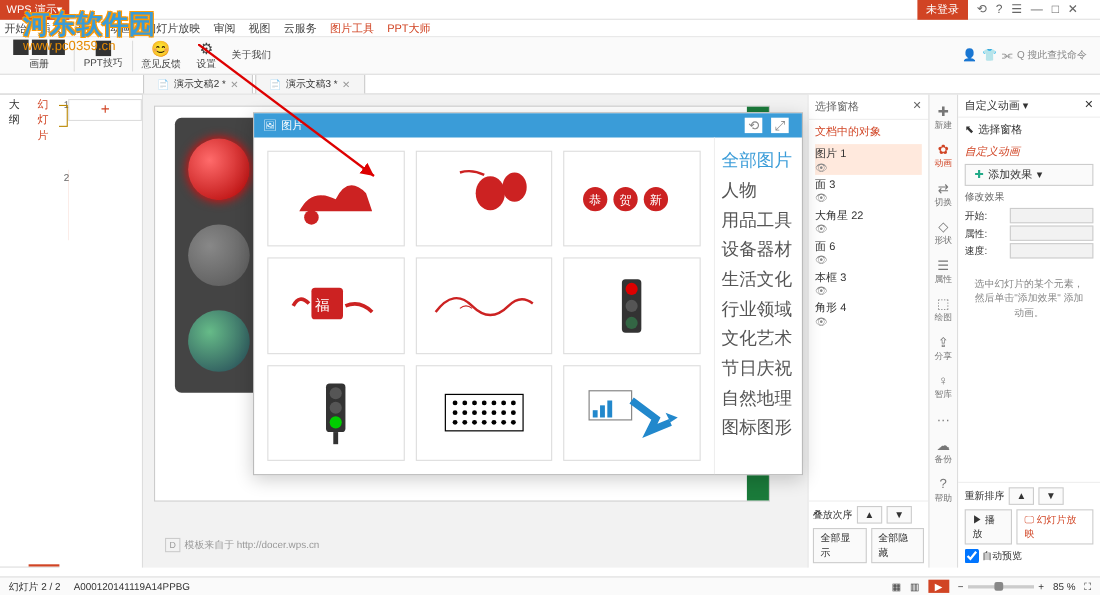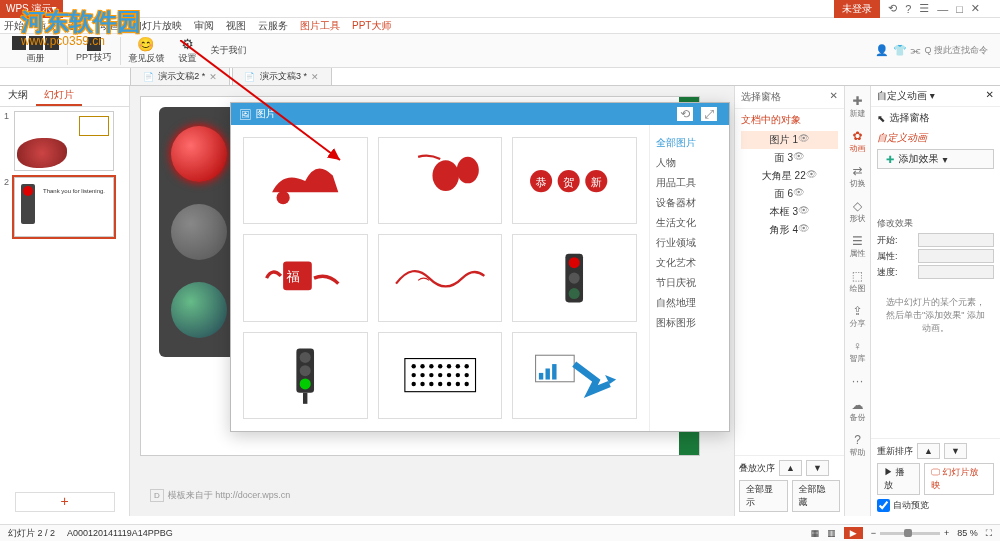--- a/index.html
+++ b/index.html
@@ -29,21 +29,21 @@
 .wm-url { font-size: 12px; color: #e68a00; margin-top: -4px; }
 .arrow-line { position: absolute; top: 40px; left: 180px; z-index: 190; pointer-events: none; }
 
 
 .doctabs { height: 18px; display: flex; align-items: flex-end; padding-left: 130px; gap: 2px; border-bottom: 1px solid #ccc; }
 .doctab { font-size: 9px; padding: 2px 12px; border: 1px solid #ccc; border-bottom: none; background: #f5f5f5; display: flex; align-items: center; gap: 4px; }
 .doctab .x { color: #999; }
 
 
 .main { display: flex; height: 430px; }
-.left-col { width: 130px; display: flex; flex-direction: column; border-right: 1px solid #ddd; }
+.left-col { width: 130px; display: flex; border-right: 1px solid #ddd; }
 .left-tabs { display: flex; font-size: 10px; border-bottom: 1px solid #ddd; }
 .left-tab { padding: 2px 8px; }
 .left-tab.active { border-bottom: 2px solid #d14424; color: #d14424; }
 .thumbnails { flex: 1; padding: 4px; overflow: auto; }
 .thumb { margin-bottom: 6px; display: flex; gap: 2px; }
 .thumb-n { font-size: 9px; color: #666; width: 8px; }
 .thumb-img { width: 100px; height: 60px; border: 1px solid #ccc; background: #fff; position: relative; }
 .thumb-img.active { outline: 2px solid #d14424; }
 .add-slide { width: 100px; height: 20px; border: 1px solid #ddd; text-align: center; color: #d14424; margin: 4px auto; font-size: 14px; }
 
@@ -60,49 +60,49 @@
 
 
 .dialog { position: absolute; top: 16px; left: 100px; width: 500px; height: 330px; background: #fff; border: 1px solid #bbb; box-shadow: 0 4px 16px rgba(0,0,0,0.2); z-index: 50; }
 .dialog-head { background: #3a9cd8; color: #fff; height: 22px; display: flex; align-items: center; padding: 0 8px; font-size: 10px; gap: 4px; }
 .dialog-head-r { margin-left: auto; display: flex; gap: 8px; color: #888; font-size: 12px; padding-right: 4px;}
 .dialog-head-r span { background: #fff; color: #888; padding: 0 3px; }
 .dialog-body { display: flex; height: calc(100% - 22px); }
 .img-grid { flex: 1; padding: 12px; display: grid; grid-template-columns: repeat(3, 1fr); grid-template-rows: repeat(3, 1fr); gap: 10px; overflow: auto; }
 .img-cell { border: 1px solid #ddd; background: #fff; display: flex; align-items: center; justify-content: center; position: relative; }
 .img-cell svg { max-width: 90%; max-height: 90%; }
-.cat-list { width: 80px; border-left: 1px solid #eee; padding: 8px 6px; font-size: 10px; }
+.cat-list { width: 80px; border-left: 1px solid #eee; padding: 8px 6px; font-size: 16px; }
 .cat-item { padding: 3px 0; color: #555; cursor: pointer; }
 .cat-item.active { color: #3a9cd8; }
 
 
 .sel-pane { width: 110px; border-left: 1px solid #ddd; background: #fff; display: flex; flex-direction: column; }
 .sel-head { padding: 4px 6px; font-size: 10px; display: flex; justify-content: space-between; border-bottom: 1px solid #eee; color: #666; }
 .sel-title { color: #d14424; font-size: 10px; padding: 4px 6px; }
 .sel-list { flex: 1; padding: 0 6px; font-size: 10px; }
-.sel-item { display: flex; justify-content: center; padding: 2px 0; }
+.sel-item { display: flex; justify-content: flex-end; padding: 2px 0; flex-direction: column; }
 .sel-item.active { background: #ffe9dd; }
 .sel-eye { color: #888; font-size: 9px; }
 .sel-foot { border-top: 1px solid #eee; padding: 4px; }
 .sel-foot-row { display: flex; align-items: center; gap: 4px; font-size: 9px; }
 .sel-btn { border: 1px solid #ccc; padding: 2px 6px; font-size: 9px; background: #fafafa; }
 
 
 .tool-strip { width: 26px; background: #fafafa; border-left: 1px solid #ddd; display: flex; flex-direction: column; align-items: center; padding-top: 4px; gap: 2px; }
 .ts-item { width: 24px; text-align: center; font-size: 8px; color: #777; padding: 4px 0; cursor: pointer; }
 .ts-item .ico { font-size: 12px; display: block; }
 .ts-item.active { color: #d14424; }
 
 
 .anim-pane { width: 130px; border-left: 1px solid #ddd; display: flex; flex-direction: column; background: #fff; }
 .anim-head { padding: 3px 6px; font-size: 10px; display: flex; justify-content: space-between; border-bottom: 1px solid #eee; }
 .anim-sel { display: flex; align-items: center; gap: 4px; padding: 4px 6px; font-size: 10px; }
 .anim-title { color: #d14424; font-size: 10px; padding: 2px 6px; font-style: italic; }
 .anim-btn { border: 1px solid #ccc; padding: 2px 8px; font-size: 10px; background: #fafafa; display: flex; align-items: center; gap: 4px; margin: 2px 6px; }
-.anim-sub { padding: 2px 6px; font-size: 9px; color: #666; margin-top: 44px; }
+.anim-sub { padding: 2px 6px; font-size: 9px; color: #666; }
 .anim-row { display: flex; align-items: center; gap: 20px; padding: 1px 6px; font-size: 9px; }
 .anim-row select, .anim-row .fake-dd { flex: 1; border: 1px solid #ccc; font-size: 9px; height: 14px; background: #f2f2f2; }
 .anim-msg { margin: 8px; padding: 8px 4px; font-size: 9px; color: #888; text-align: center; }
 .anim-foot { margin-top: auto; padding: 4px 6px; border-top: 1px solid #eee; }
 .anim-play { border: 1px solid #ccc; padding: 2px 6px; font-size: 9px; color: #d14424; }
 
 
 .header-right-search { margin-left: auto; display: flex; align-items: center; gap: 4px; font-size: 9px; color: #888; padding-right: 6px; }
 .hrs-ico { font-size: 11px; }
 

